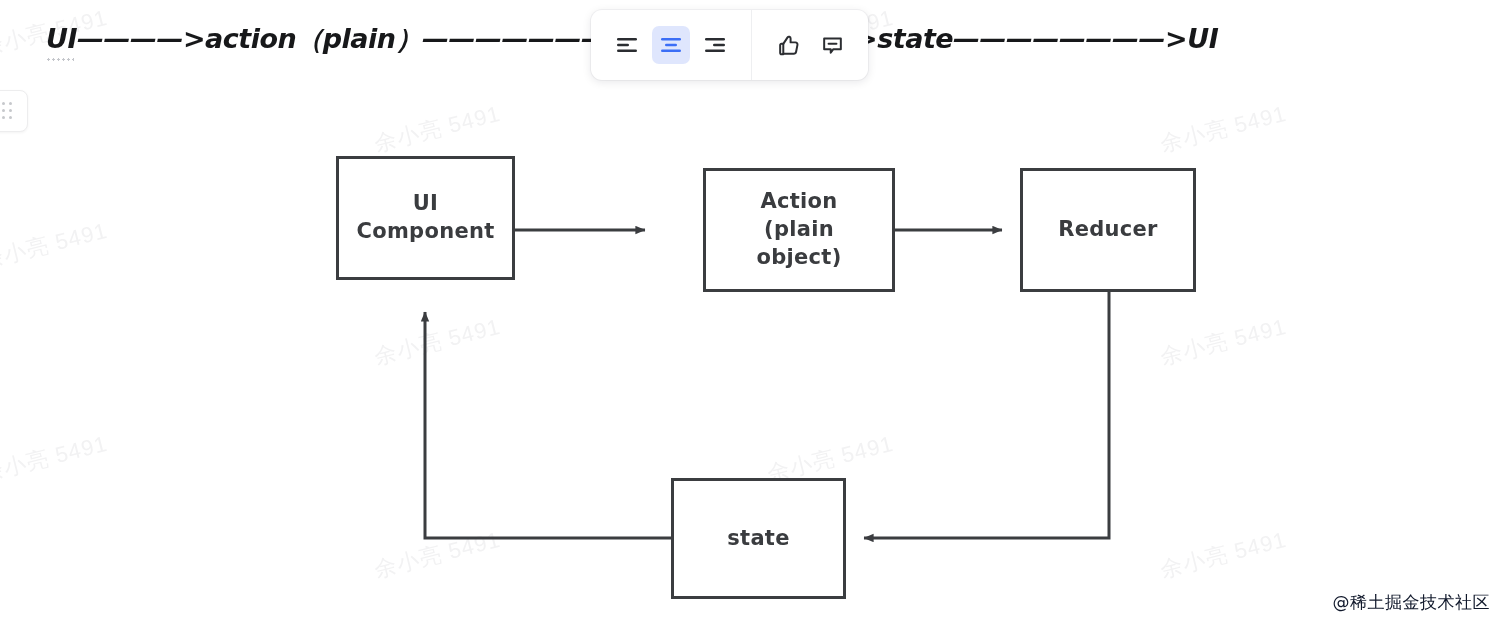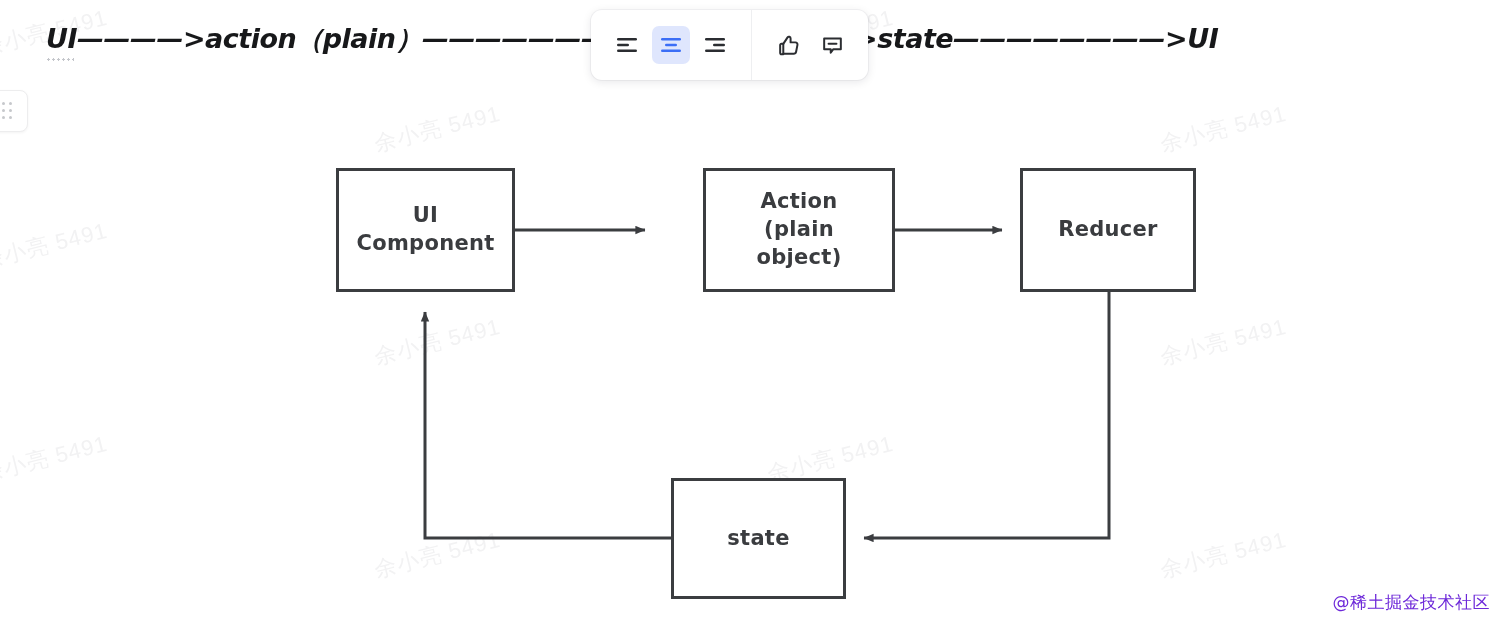--- a/index.html
+++ b/index.html
@@ -156,40 +156,40 @@
     align-items: center;
     justify-content: center;
     text-align: center;
     font-family: "DejaVu Sans", sans-serif;
     font-weight: bold;
     font-size: 21px;
     color: #3a3c3f;
     line-height: 1.32;
     letter-spacing: 0.3px;
   }
-  #box-ui-component { left: 336px; top: 168px; width: 179px; height: 124px; text-align: center; }
+  #box-ui-component { left: 336px; top: 156px; width: 179px; height: 124px; text-align: center; }
   #box-action       { left: 663px; top: 168px; width: 192px; height: 124px; margin-left: 40px; }
   #box-reducer      { left: 1020px; top: 168px; width: 176px; height: 124px; }
   #box-state        { left: 671px; top: 478px; width: 175px; height: 121px; align-items: center; }
 
   #flow-arrows {
     position: absolute;
     left: 0; top: 0;
     width: 1512px; height: 630px;
     pointer-events: none;
   }
 
   
   #corner-watermark {
     position: absolute;
     right: 22px;
     bottom: 16px;
     font-family: "DejaVu Sans", sans-serif;
     font-size: 17px;
-    color: #6d28d9;
+    color: #0f172a;
     letter-spacing: 0.5px;
     z-index: 3;
     white-space: nowrap;
   }
 </style>
 </head>
 <body>
 
 <div id="watermark-layer">
     <span class="wm" style="left: -20px; top: 18px;">余小亮 5491</span>

